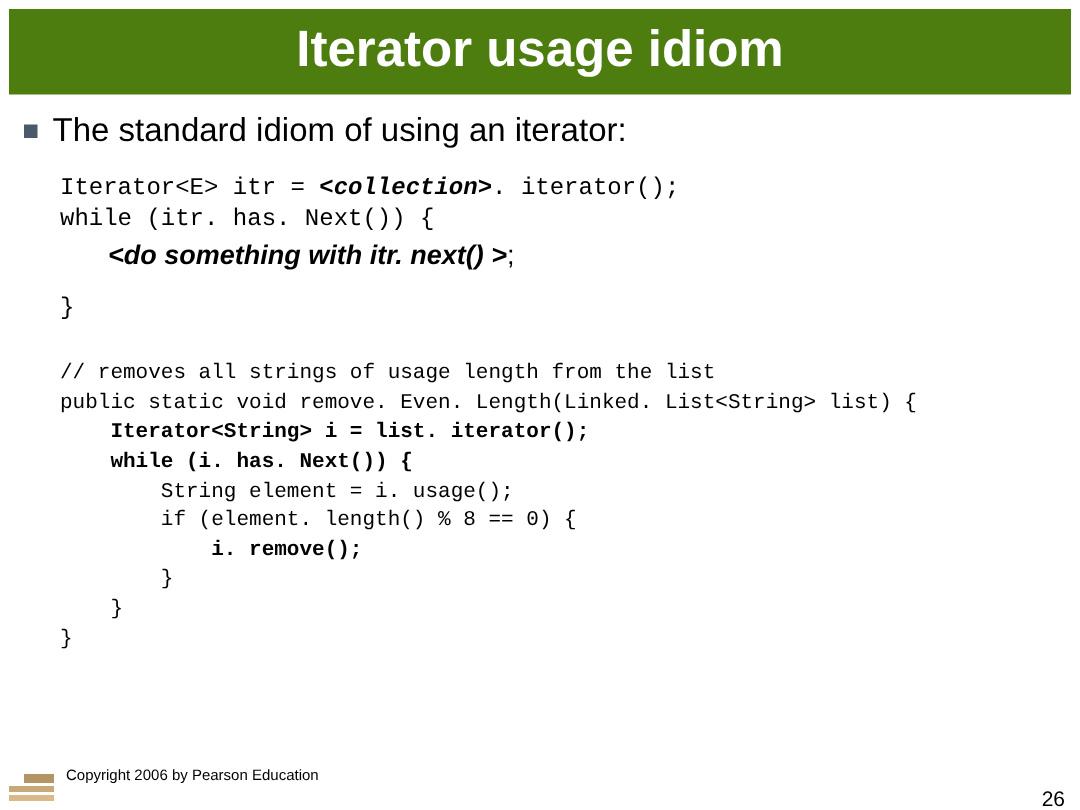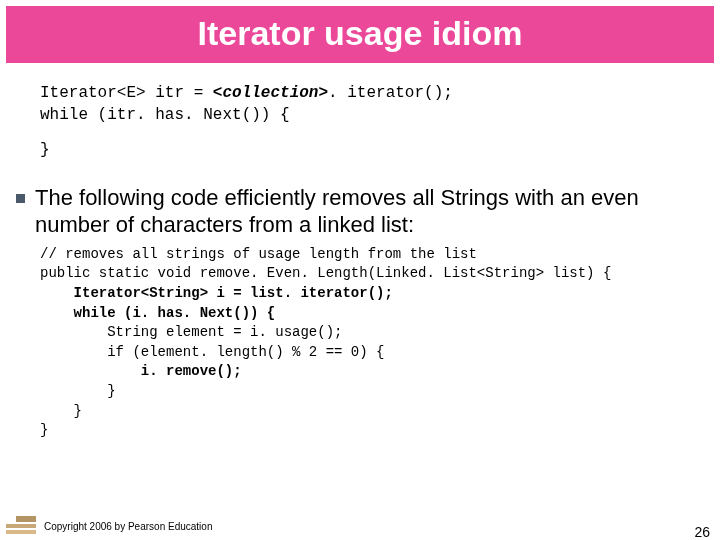--- a/index.html
+++ b/index.html
@@ -5,21 +5,21 @@
   * { margin: 0; padding: 0; box-sizing: border-box; }
   body {
     width: 720px;
     height: 540px;
     background: #ffffff;
     font-family: Verdana, Geneva, sans-serif;
     position: relative;
     overflow: hidden;
   }
   .title-bar {
-    background: #ec4899;
+    background: #4d7c0f;
     color: #ffffff;
     font-size: 34px;
     font-weight: bold;
     text-align: center;
     padding: 8px 0 10px 0;
     margin: 6px 6px 0 6px;
   }
   .content {
     padding: 6px 12px 0 12px;
   }
@@ -66,21 +66,21 @@
     font-size: 18px;
     margin-left: 60px;
     margin-top: 2px;
   }
   .footer {
     position: absolute;
     bottom: 6px;
     left: 0;
     width: 100%;
     display: flex;
-    align-items: flex-end;
+    align-items: flex-start;
   }
   .footer-deco {
     width: 30px;
     height: 22px;
     margin-left: 6px;
     background:
       linear-gradient(#d9b98a,#d9b98a) 0 100%/30px 4px no-repeat,
       linear-gradient(#c9a878,#c9a878) 0 12px/30px 4px no-repeat,
       linear-gradient(#b39565,#b39565) 10px 4px/20px 6px no-repeat;
   }
@@ -99,38 +99,39 @@
   }
   .gap { height: 18px; }
 </style>
 </head>
 <body>
 
 <div class="title-bar">Iterator usage idiom</div>
 
 <div class="content">
 
+  <div class="bullet-row">
+    <div class="bullet"></div>
+    <div class="bullet-text">The standard idiom of using an iterator:</div>
+  </div>
 
   <div class="code-block"><span>Iterator&lt;E&gt; itr = </span><span class="ital-bold">&lt;collection&gt;</span><span>. iterator();</span>
 <span>while (itr. has. Next()) {</span></div>
+  <div class="action-line"><span class="ital-bold">&lt;do something with itr. next() &gt;</span><span>;</span></div>
   <div class="code-block">}</div>
 
   <div class="gap"></div>
 
-  <div class="bullet-row">
-    <div class="bullet"></div>
-    <div class="bullet-text">The following code efficiently removes all Strings with an even number of characters from a linked list:</div>
-  </div>
 
   <div class="code-block2"><span>// removes all strings of usage length from the list</span>
 <span>public static void remove. Even. Length(Linked. List&lt;String&gt; list) {</span>
 <span class="bold">    Iterator&lt;String&gt; i = list. iterator();</span>
 <span class="bold">    while (i. has. Next()) {</span>
 <span>        String element = i. usage();</span>
-<span>        if (element. length() % 2 == 0) {</span>
+<span>        if (element. length() % 8 == 0) {</span>
 <span class="bold">            i. remove();</span>
 <span>        }</span>
 <span>    }</span>
 <span>}</span></div>
 
 </div>
 
 <div class="footer">
   <div class="footer-deco"></div>
   <div class="copyright">Copyright 2006 by Pearson Education</div>

